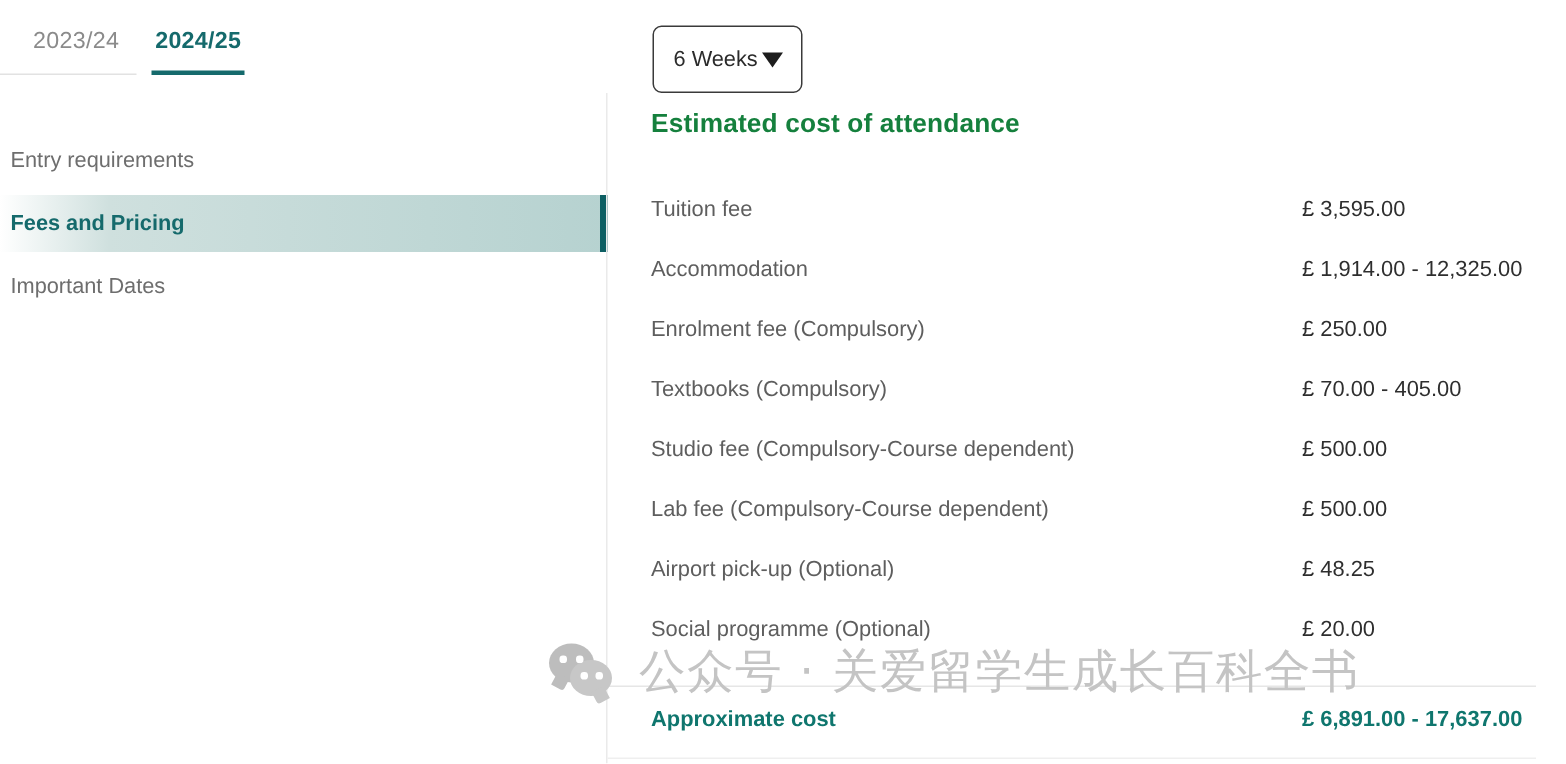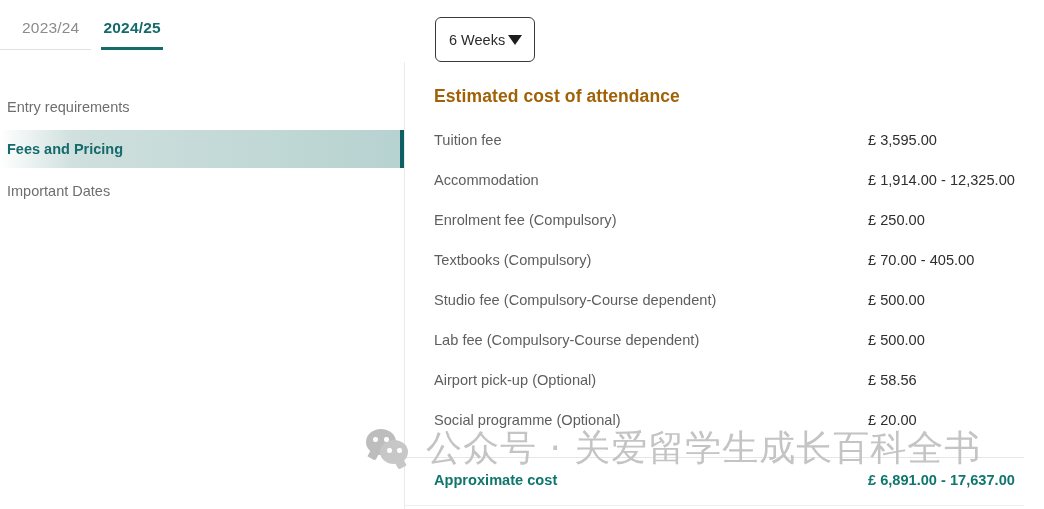--- a/index.html
+++ b/index.html
@@ -134,24 +134,24 @@
   }
   .caret {
     width: 0; height: 0;
     border-left: 7.5px solid transparent;
     border-right: 7.5px solid transparent;
     border-top: 10px solid #1d1d1d;
   }
 
   #cost-heading {
     position: absolute;
-    left: 29px; top: 86px;
+    left: 29px; top: 72px;
     font-size: 17.5px;
     font-weight: 700;
-    color: #a16207;
+    color: #15803d;
     letter-spacing: .1px;
   }
 
   #cost-table {
     position: absolute;
     left: 29px; top: 132px;
     width: 600px;
   }
   .cost-row {
     display: flex;
@@ -257,21 +257,21 @@
     background: #ffffff;
     border-radius: 50%;
   }
   #wechat-icon .d1 { left: 7px;  top: 8px; }
   #wechat-icon .d2 { left: 18px; top: 8px; }
   #wechat-icon .d3 { left: 21px; top: 19px; }
   #wechat-icon .d4 { left: 31px; top: 19px; }
 
   #watermark-text {
     font-family: "DejaVu Sans", sans-serif;
-    font-size: 36px;
+    font-size: 31px;
     color: #c4c4c4;
     letter-spacing: 1px;
     white-space: nowrap;
     line-height: 1;
   }
 </style>
 </head>
 <body>
 
 <div id="page">
@@ -335,21 +335,21 @@
         <span class="cost-value">£ 500.00</span>
       </div>
 
       <div class="cost-row">
         <span class="cost-label">Lab fee (Compulsory-Course dependent)</span>
         <span class="cost-value">£ 500.00</span>
       </div>
 
       <div class="cost-row">
         <span class="cost-label">Airport pick-up (Optional)</span>
-        <span class="cost-value">£ 58.56</span>
+        <span class="cost-value">£ 48.25</span>
       </div>
 
       <div class="cost-row">
         <span class="cost-label">Social programme (Optional)</span>
         <span class="cost-value">£ 20.00</span>
       </div>
 
     </div>
   </div>
 

